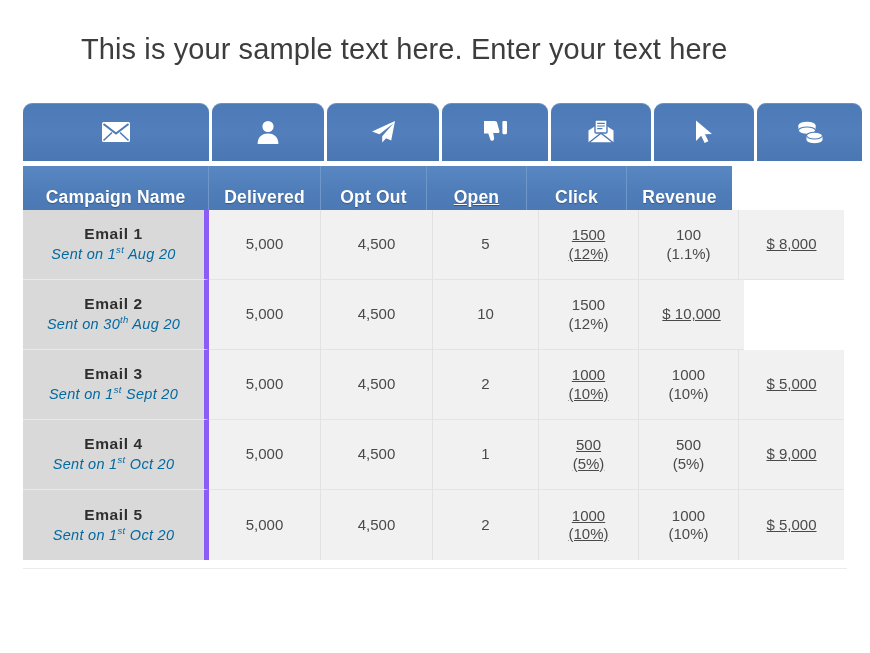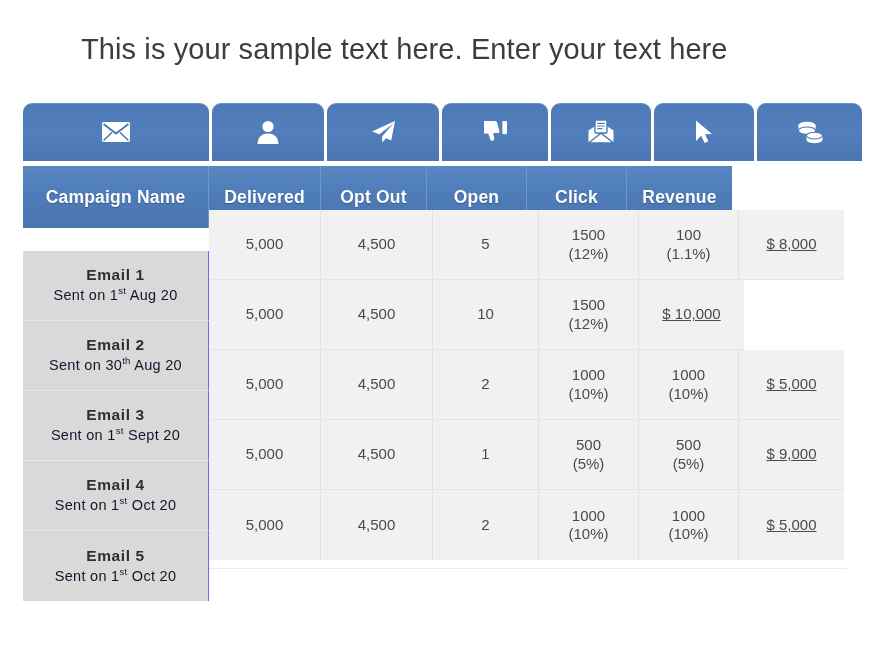--- a/index.html
+++ b/index.html
@@ -49,21 +49,21 @@
   .tab svg { display: block; }
 
   
   .tabgap { height: 5px; background: #ffffff; width: 100%; }
 
   
   .c0 { flex: 0 0 186px; width: 186px; }
   .c1 { flex: 0 0 112px; width: 112px; }
   .c2 { flex: 0 0 112px; width: 112px; text-align: center; }
   .c3 { flex: 0 0 106px; width: 106px; }
-  .c4 { flex: 0 0 100px; width: 100px; }
+  .c4 { flex: 0 0 100px; width: 100px; text-decoration: underline; }
   .c5 { flex: 0 0 100px; width: 100px; }
   .c6 { flex: 0 0 105px; width: 105px; }
 
   
   .headrow { display: flex; width: 100%; height: 44px; }
   .hcell {
     height: 62px;
     display: flex;
     align-items: center;
     justify-content: center;
@@ -93,33 +93,33 @@
     border-right: 1px solid #e2e2e2;
     border-bottom: 1px solid #e4e4e4;
     text-align: center;
     line-height: 1.22;
   }
   .cell:last-child { border-right: none; text-decoration: underline; }
   .row:last-child .cell { border-bottom: none; }
 
   .cell.namecell {
     background: #d9d9d9;
-    border-right: 1px solid #8b5cf6;
+    border-right: 5px solid #8b5cf6;
     border-bottom: 1px solid #e9e9e9;
-    margin-top: 41px;
   }
   .namecell .n1 {
     font-size: 15.5px;
     font-weight: bold;
     color: #2f2f2f;
     letter-spacing: 0.6px;
   }
   .namecell .n2 {
     font-size: 14.5px;
-    color: #0f172a;
+    font-style: italic;
+    color: #0369a1;
     letter-spacing: 0.3px;
     margin-top: 2px;
   }
   .namecell .n2 sup {
     font-size: 9.5px;
     vertical-align: super;
     line-height: 0;
   }
   .cell .v1 { display: block; }
   .cell .v2 { display: block; }

